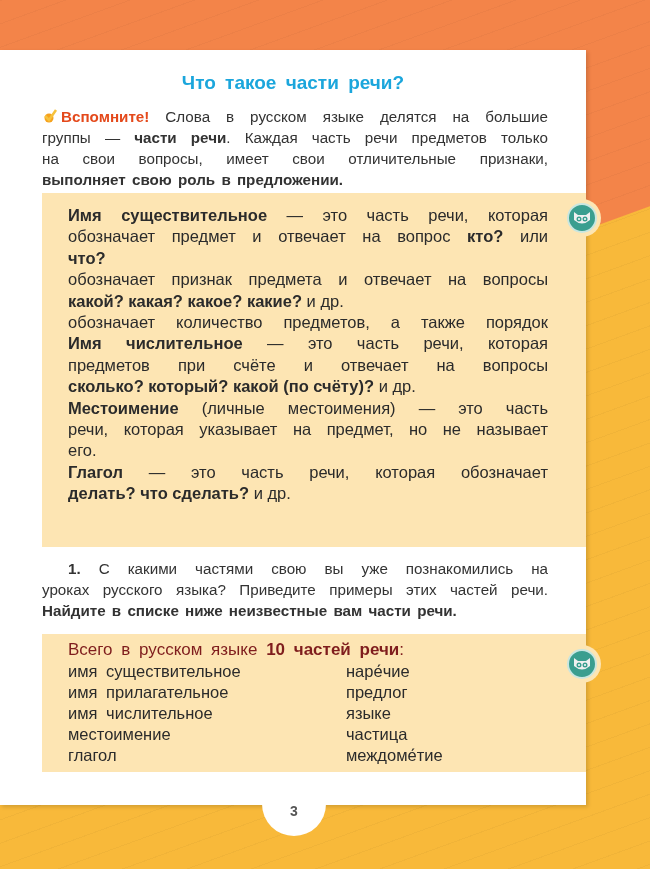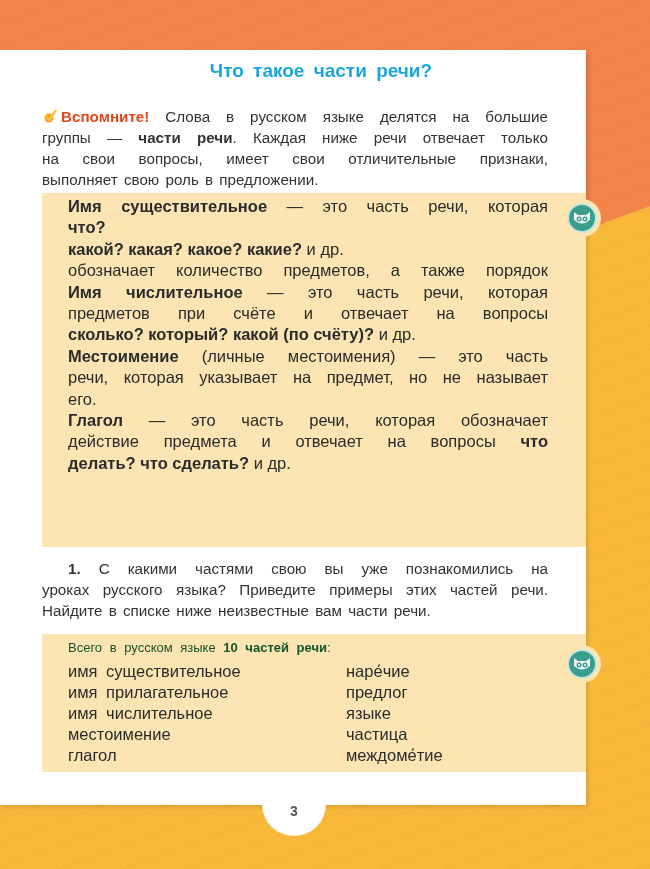--- a/index.html
+++ b/index.html
@@ -16,50 +16,49 @@
     position:absolute; left:0; top:0; width:650px; height:869px;
     background-image: repeating-linear-gradient(160deg, rgba(0,0,0,0.05) 0px, rgba(0,0,0,0.05) 1px, transparent 1px, transparent 22px);
     opacity:0.6;
   }
   .page {
     position:absolute; left:0; top:50px; width:586px; height:755px;
     background:#ffffff;
     box-shadow: 2px 2px 4px rgba(0,0,0,0.15);
   }
   .title {
-    position:absolute; left:0; width:586px; top:60px; text-align:center;
+    position:absolute; left:0; width:586px; top:72px; text-align:center;
     color:#1ba6dc; font-weight:bold; font-size:19px; word-spacing:4px;
     font-family: "Liberation Sans", sans-serif;
-    padding-left: 28px;
   }
   .para {
     position:absolute; font-size:15.2px; line-height:21px; color:#333;
     text-align:justify; text-align-last:justify; word-spacing:2px;
     font-family: "Liberation Sans", sans-serif;
   }
   .para .line { display:block; text-align:justify; text-align-last:justify; }
-  .para .line.last { text-align-last:left; }
+  .para .line.last { text-align-last:left;font-weight:bold; }
   .remember { left:42px; top:106px; width:506px; }
   .remember-label { color:#e4491b; font-weight:bold; }
   .check-icon { display:inline-block; width:16px; height:16px; vertical-align:-2px; margin-right:3px; }
   .box {
     position:absolute; left:42px; width:544px; background:#fde5b3;
   }
   .box1 { top:193px; height:354px; }
   .box2 { top:634px; height:138px; }
   .defs {
-    position:absolute; left:68px; top:196px; width:480px;
+    position:absolute; left:68px; top:205px; width:480px;
     font-size:16.5px; line-height:21.4px; color:#2b2b2b;
     font-family: "Liberation Sans", sans-serif;
   }
   .defs .line { display:block; text-align:justify; text-align-last:justify; white-space:nowrap; }
   .defs .line.last { text-align-last:left; }
   .defs b { font-weight:bold; }
   .exercise { left:42px; top:558px; width:506px; }
-  .parts-head { position:absolute; left:68px; top:640px; font-size:13px; color:#14532d; word-spacing:4px; font-family:"Liberation Sans", sans-serif; }
+  .parts-head { position:absolute; left:68px; top:640px; font-size:17px; color:#7f1d1d; word-spacing:4px; font-family:"Liberation Sans", sans-serif; }
   .parts-col { position:absolute; top:661px; font-size:16.5px; line-height:21px; color:#2b2b2b; font-family:"Liberation Sans", sans-serif; word-spacing:4px; }
   .parts-col.left { left:68px; }
   .parts-col.right { left:346px; }
   .owl {
     position:absolute; width:38px; height:38px; border-radius:50%;
     background:#fde5b3; display:flex; align-items:center; justify-content:center;
   }
   .owl-inner {
     width:30px; height:30px; border-radius:50%; background:#3a9e8f;
     border:2px solid #c9e6e0; box-sizing:border-box;
@@ -88,56 +87,57 @@
 
 <div class="para remember">
   <span class="line">
     <span class="check-icon">
       <svg width="16" height="16" viewBox="0 0 16 16">
           <circle cx="7" cy="10" r="4.5" fill="#f6a21d"></circle>
           <path d="M3 8 L7 12 L14 2" stroke="#f6c23d" stroke-width="2.5" fill="none"></path>
         </svg>
     </span><span class="remember-label">Вспомните!</span> <span>Слова в русском языке делятся на большие</span>
   </span>
-  <span class="line"><span>группы — </span><b>части речи</b><span>. Каждая ниже речи отвечает только</span></span>
+  <span class="line"><span>группы — </span><b>части речи</b><span>. Каждая часть речи предметов только</span></span>
   <span class="line">на свои вопросы, имеет свои отличительные признаки,</span>
   <span class="line last">выполняет свою роль в предложении.</span>
 </div>
 
 <div class="box box1"></div>
 
 <div class="owl owl1">
   <div class="owl-inner">
     <svg width="20" height="16" viewBox="0 0 20 16">
         <path d="M2 2 L6 5 L14 5 L18 2 L18 10 Q10 17 2 10 Z" fill="#f0f0f0"></path>
         <circle cx="7" cy="9" r="2.5" fill="#3a9e8f"></circle>
         <circle cx="13" cy="9" r="2.5" fill="#3a9e8f"></circle>
         <circle cx="7" cy="9" r="1" fill="#fff"></circle>
         <circle cx="13" cy="9" r="1" fill="#fff"></circle>
       </svg>
   </div>
 </div>
 
 <div class="defs">
   <span class="line"><b>Имя существительное</b><span> — это часть речи, которая</span></span>
+  <span class="line"><span>обозначает предмет и отвечает на вопрос </span><b>кто?</b><span> или</span></span>
   <span class="line last"><b>что?</b></span>
 
+  <span class="line">обозначает признак предмета и отвечает на вопросы</span>
   <span class="line last"><b>какой? какая? какое? какие?</b><span> и др.</span></span>
 
   <span class="line">обозначает количество предметов, а также порядок</span>
   <span class="line"><b>Имя числительное</b><span> — это часть речи, которая</span></span>
   <span class="line">предметов при счёте и отвечает на вопросы</span>
   <span class="line last"><b>сколько? который? какой (по счёту)?</b><span> и др.</span></span>
 
   <span class="line"><b>Местоимение</b><span> (личные местоимения) — это часть</span></span>
   <span class="line">речи, которая указывает на предмет, но не называет</span>
   <span class="line last">его.</span>
 
   <span class="line"><b>Глагол</b><span> — это часть речи, которая обозначает</span></span>
-  <span class="line"><span>действие предмета и отвечает на вопросы </span><b>что</b></span>
   <span class="line last"><b>делать? что сделать?</b><span> и др.</span></span>
 </div>
 
 <div class="para exercise">
   <span class="line"><span style="display:inline-block;width:26px;"></span><b>1.</b><span> С какими частями свою вы уже познакомились на</span></span>
   <span class="line">уроках русского языка? Приведите примеры этих частей речи.</span>
   <span class="line last">Найдите в списке ниже неизвестные вам части речи.</span>
 </div>
 
 <div class="box box2"></div>

